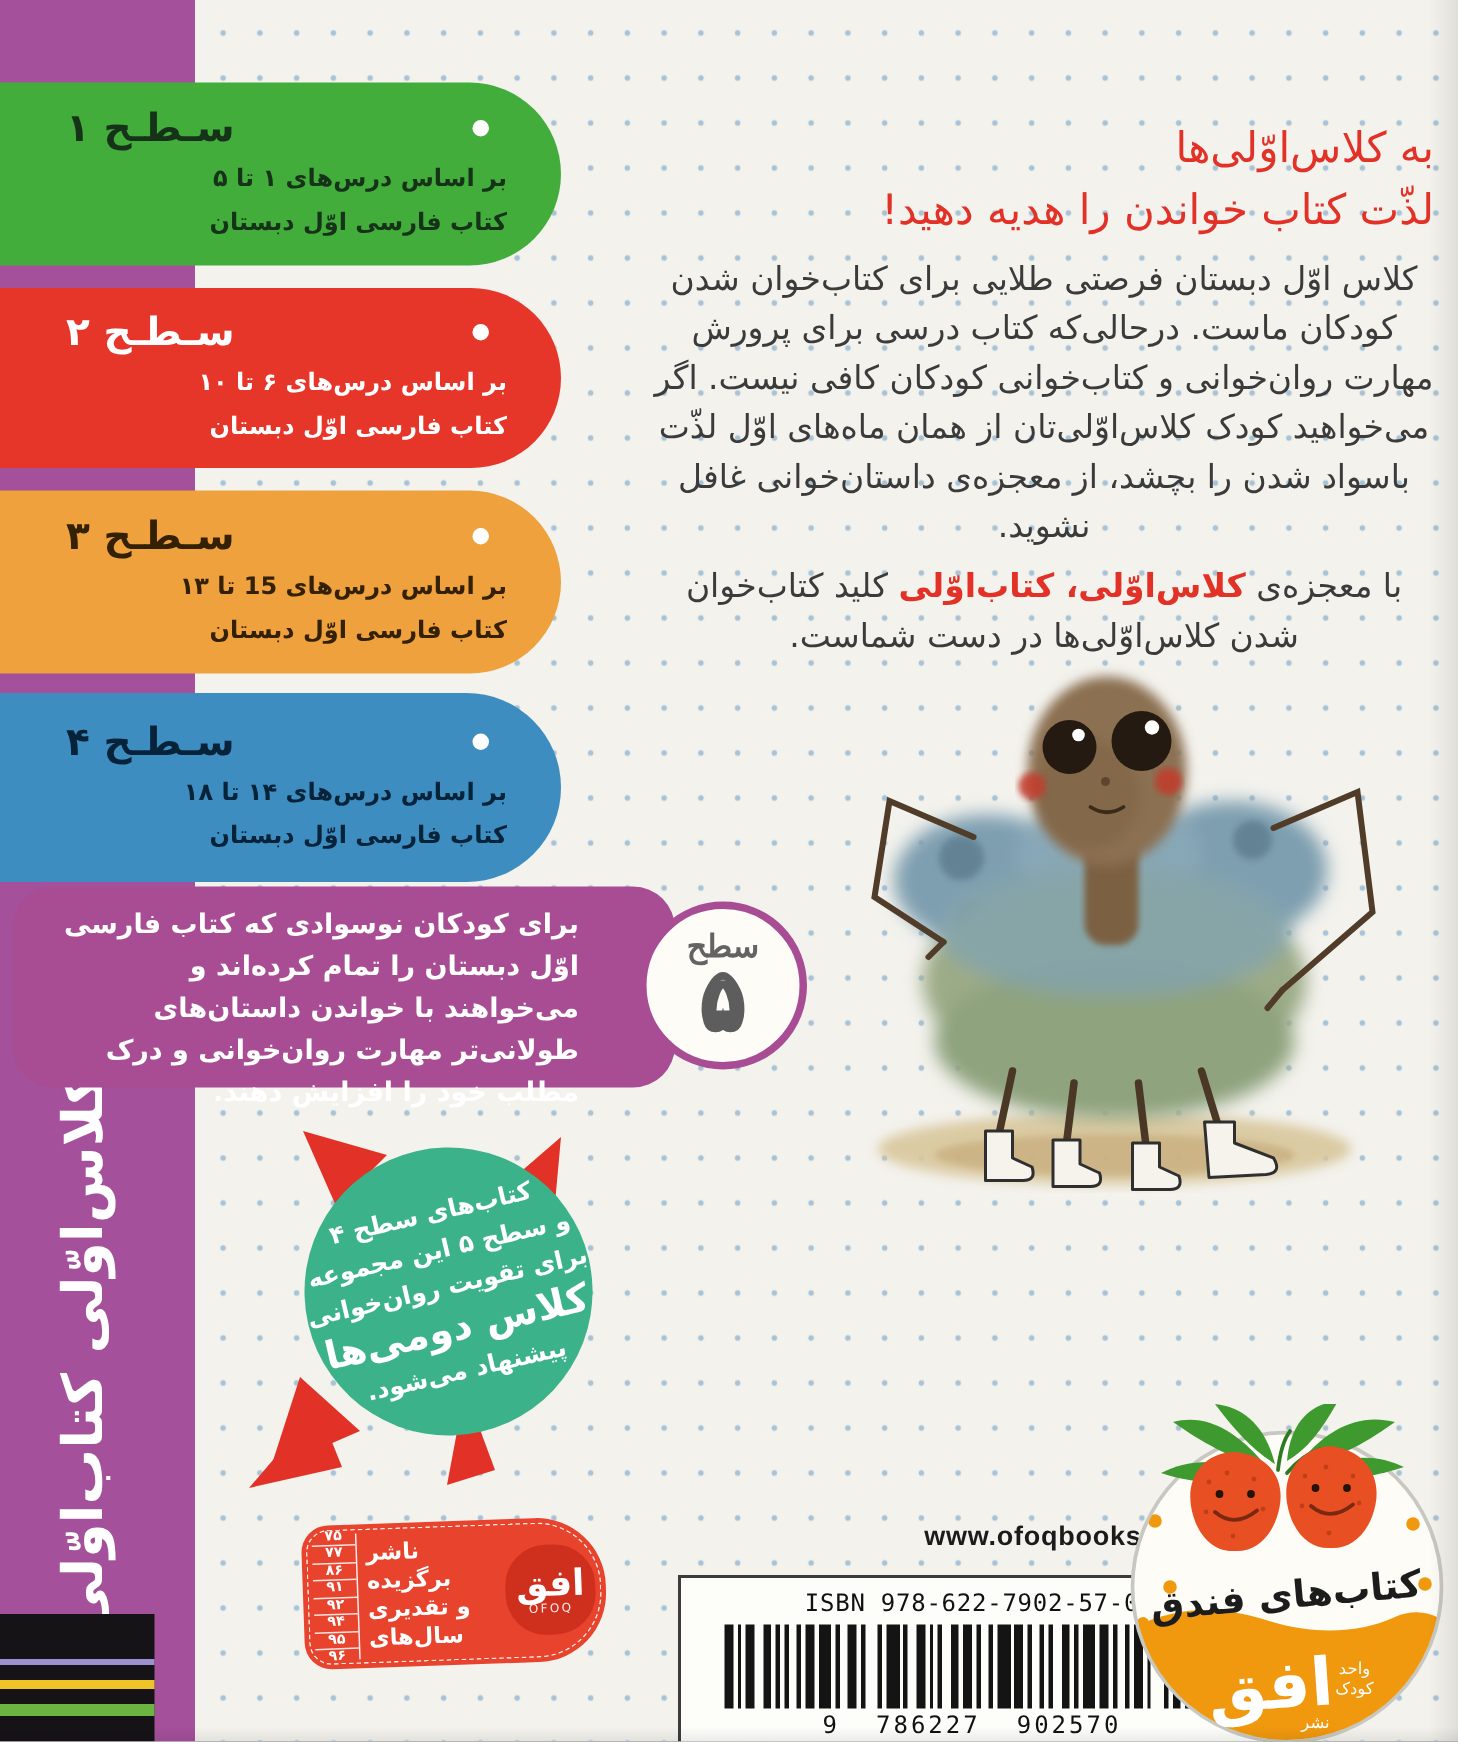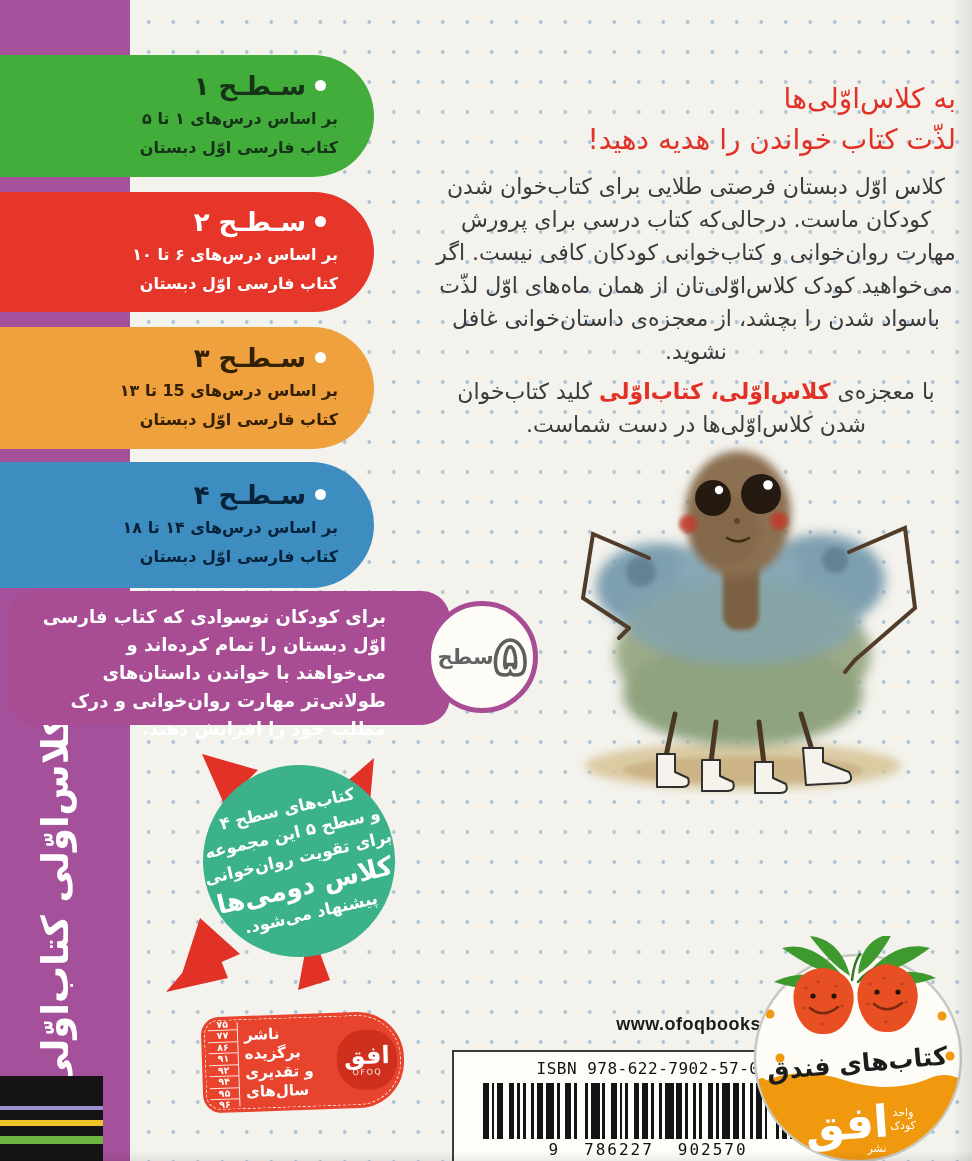--- a/index.html
+++ b/index.html
@@ -32,39 +32,39 @@
   .ribbon {
     position:absolute; left:0; width:374px;
     border-radius:0 72px 72px 0;
     display:flex; align-items:center;
   }
   .ribbon-1 { top:55px;  height:122px; background:#42ad3b; color:#163319; }
   .ribbon-2 { top:192px; height:120px; background:#e63529; color:#ffffff; }
   .ribbon-3 { top:327px; height:122px; background:#eea13c; color:#332005; }
   .ribbon-4 { top:462px; height:126px; background:#3d8dc1; color:#07233a; }
   .rwrap { width:100%; direction:rtl; text-align:right; padding-right:36px; padding-left:44px; }
-  .lvl-head { display:flex; align-items:center; gap:9px; margin-right:12px; margin-bottom:3px; }
+  .lvl-head { display:flex; align-items:center; gap:9px; margin-right:12px; margin-bottom:3px;justify-content:space-between; }
   .lvl-dot { width:11px; height:11px; border-radius:50%; background:#ffffff; flex:0 0 auto; }
   .lvl-title { font-size:26px; font-weight:bold; }
   .lvl-line { font-size:16px; font-weight:bold; line-height:29px; }
 
   
   .level5-box {
     position:absolute; left:8px; top:591px; width:442px; height:134px;
     background:#a84c94; border-radius:28px;
   }
   .level5-text {
     position:absolute; left:34px; top:603px; width:352px;
     direction:rtl; text-align:right; color:#ffffff;
     font-size:18px; font-weight:bold; line-height:28px;
   }
   .level5-circle {
     position:absolute; left:426px; top:601px; width:112px; height:112px;
     background:#fdfcf7; border:5px solid #a84c94; border-radius:50%;
-    display:flex; flex-direction:row; align-items:center; justify-content:center;
+    display:flex; flex-direction:column; align-items:center; justify-content:center;font-family:Liberation Serif, serif;
   }
   .level5-circle .w { font-size:21px; font-weight:bold; color:#636363; line-height:20px; }
   .level5-circle .n { font-size:54px; font-weight:bold; line-height:52px; color:#fdfcf7; -webkit-text-stroke:3.5px #5d5d5d; }
 
   
   .main-heading {
     position:absolute; left:440px; top:78px; width:516px;
     direction:rtl; text-align:right;
     color:#e23127; font-weight:normal; font-size:28px; line-height:41px;
   }

